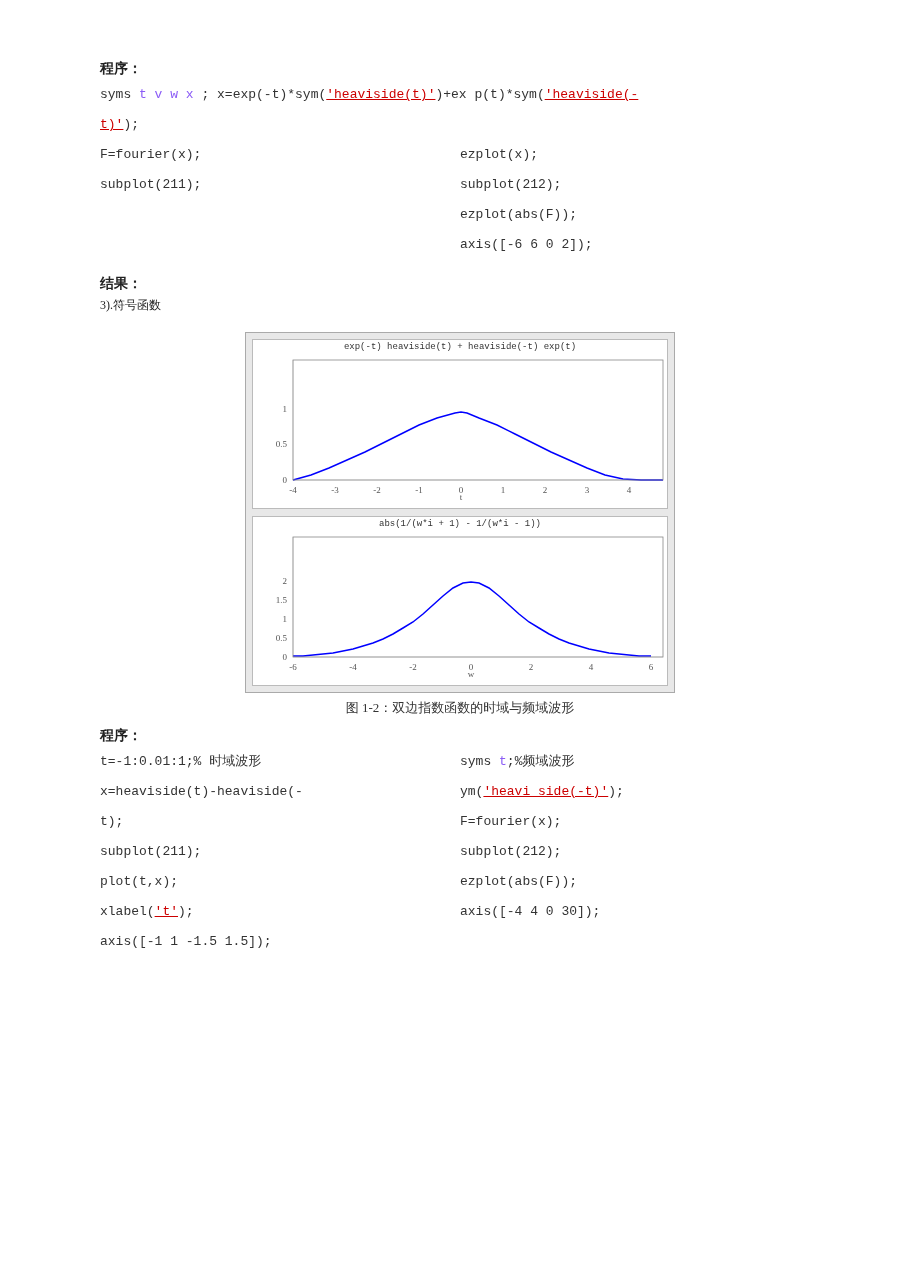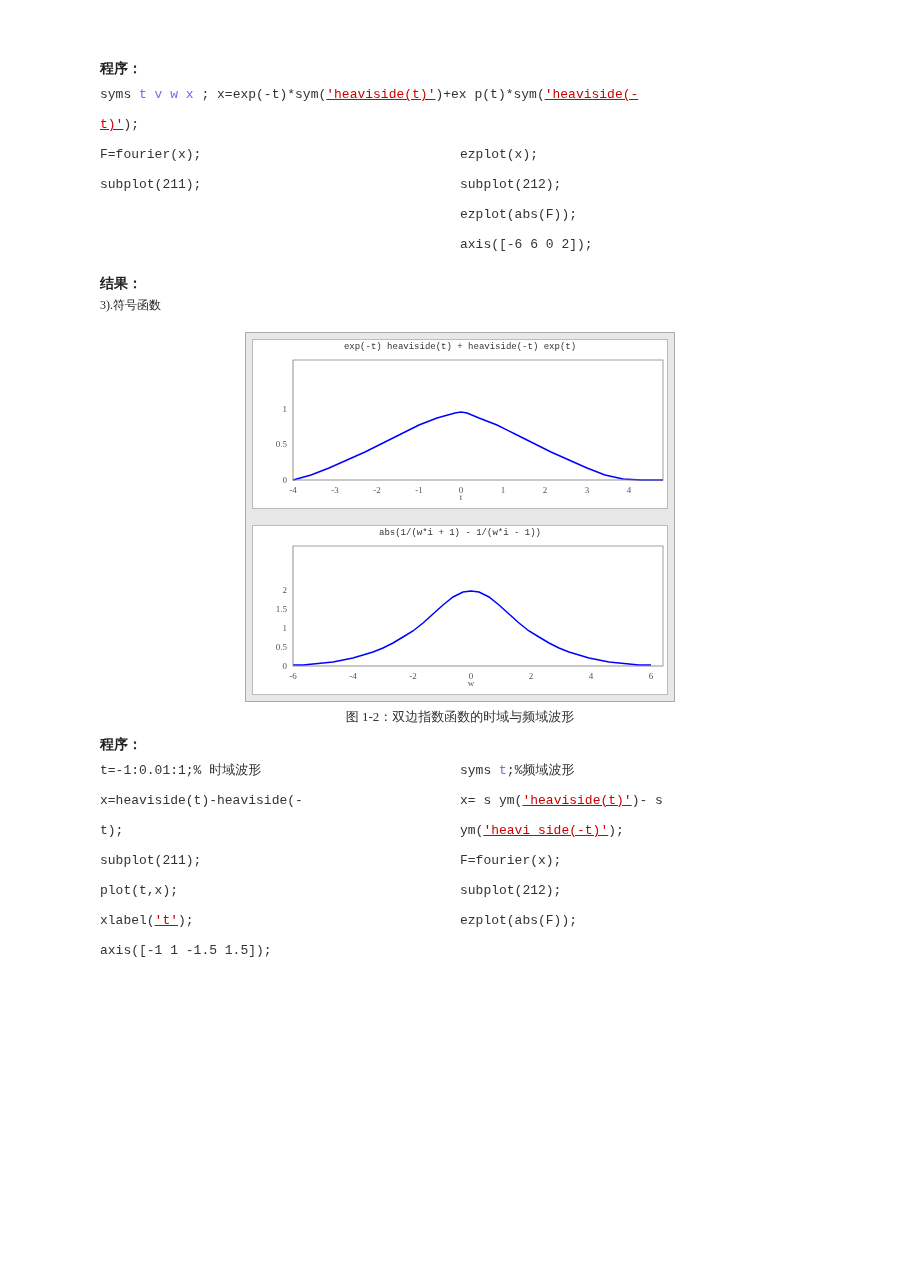--- a/index.html
+++ b/index.html
@@ -54,21 +54,21 @@
       margin-top: 6px;
       font-family: 'SimSun', serif;
     }
     .plot-area {
       background: #e8e8e8;
       border: 1px solid #aaa;
       width: 430px;
       padding: 6px;
       display: flex;
       flex-direction: column;
-      gap: 12px;
+      gap: 3px;
     }
     .subplot {
       background: #fff;
       border: 1px solid #bbb;
       position: relative;
       height: 170px;
       margin-bottom: 4px;
     }
     .subplot:last-child { margin-bottom: 0; }
     .subplot-title {
@@ -245,19 +245,19 @@
     <div class="code-block">t=-1:0.01:1;% 时域波形</div>
     <div class="code-block">x=heaviside(t)-heaviside(-</div>
     <div class="code-block">t);</div>
     <div class="code-block">subplot(211);</div>
     <div class="code-block">plot(t,x);</div>
     <div class="code-block">xlabel(<span class="str">'t'</span>);</div>
     <div class="code-block">axis([-1 1 -1.5 1.5]);</div>
   </div>
   <div class="col-right">
     <div class="code-block">syms <span class="kw">t</span>;%频域波形</div>
-    <div class="code-block">x= s ym(<span class="str">'heaviside(t)'</span>)- s</div>
     <div class="code-block">ym(<span class="str">'heavi side(-t)'</span>);</div>
     <div class="code-block">F=fourier(x);</div>
     <div class="code-block">subplot(212);</div>
     <div class="code-block">ezplot(abs(F));</div>
+    <div class="code-block">axis([-4 4 0 30]);</div>
   </div>
 </div>
 
 </body></html>

